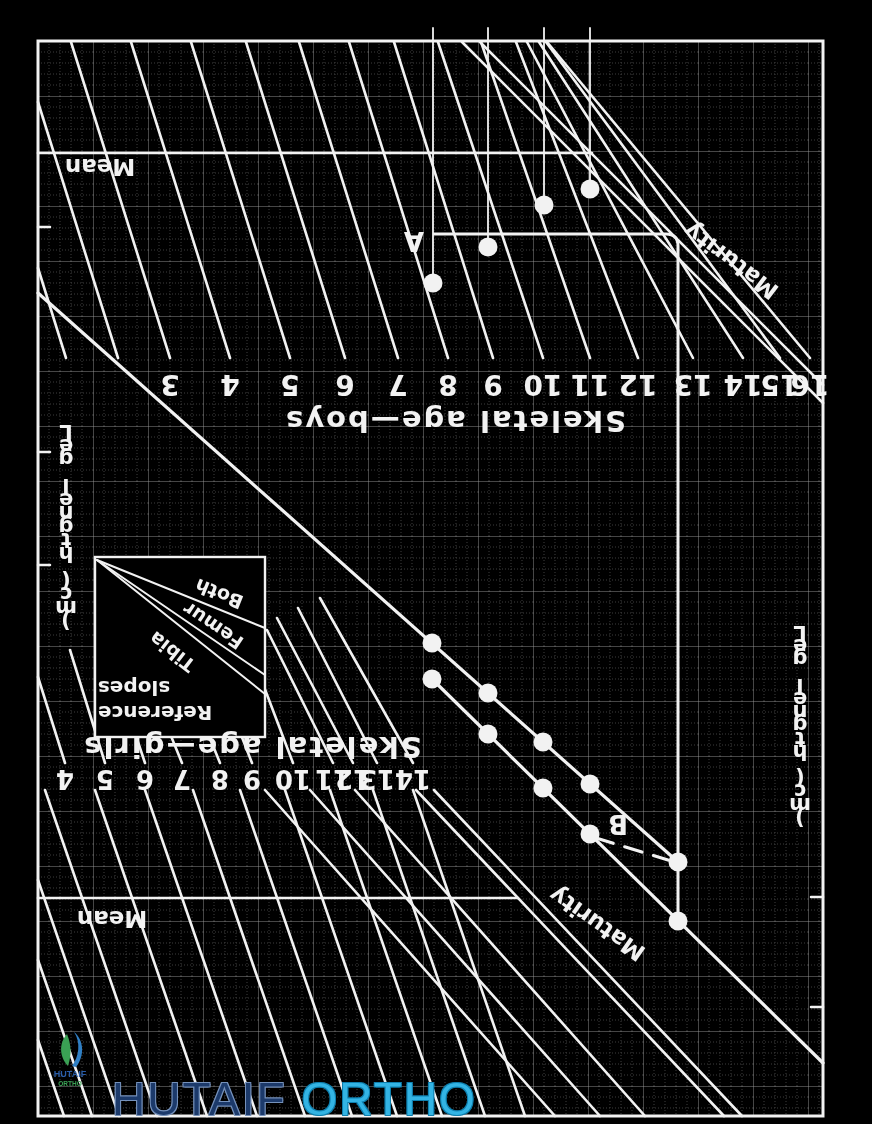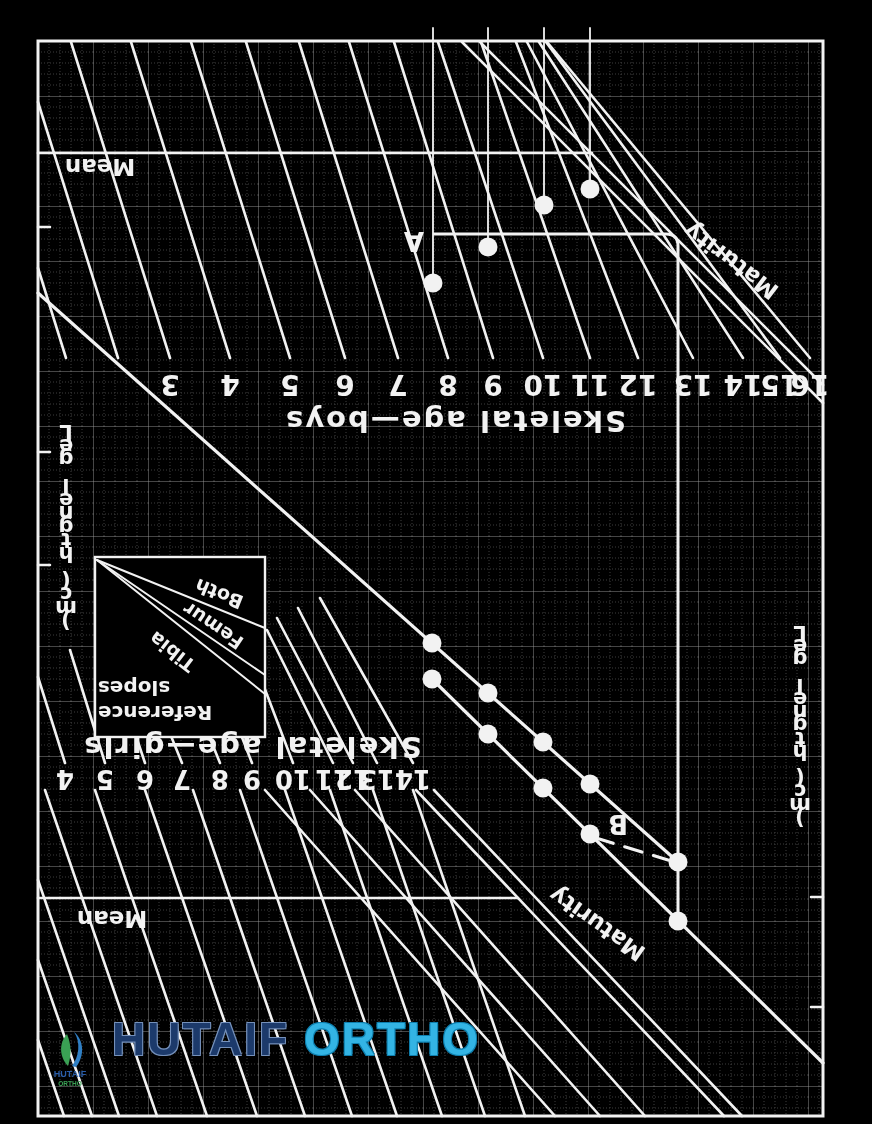--- a/index.html
+++ b/index.html
@@ -1,20 +1,20 @@
 <!DOCTYPE html>
 <html><head>
 <meta charset="utf-8">
 <style>
   html,body{margin:0;padding:0;background:#000;}
   #stage{position:relative;width:872px;height:1124px;background:#000;overflow:hidden;
          font-family:"DejaVu Sans","Liberation Sans",sans-serif;}
   #chart-svg{position:absolute;left:0;top:0;}
-  #watermark{position:absolute;left:112px;top:1016px;white-space:nowrap;
-             font-family:"Liberation Sans",sans-serif;font-weight:bold;
+  #watermark{position:absolute;left:112px;top:1076px;white-space:nowrap;
+             font-family:"Liberation Sans",sans-serif;font-weight:normal;
              font-size:46px;letter-spacing:2px;line-height:1;user-select:none;}
   #watermark .wm1{color:#1c3a6b;text-shadow:-1px -1px 0 #7591bb,1px -1px 0 #7591bb,-1px 1px 0 #7591bb,1px 1px 0 #7591bb;}
   #watermark .wm2{color:#33b4e4;text-shadow:-1px -1px 0 #0e7fae,1px -1px 0 #0e7fae,-1px 1px 0 #0e7fae,1px 1px 0 #0e7fae;}
   #brand-logo{position:absolute;left:48px;top:1030px;}
   #brand-logo text{font-family:"Liberation Sans",sans-serif;font-weight:bold;}
 </style>
 </head>
 <body>
 
 <div id="stage">

